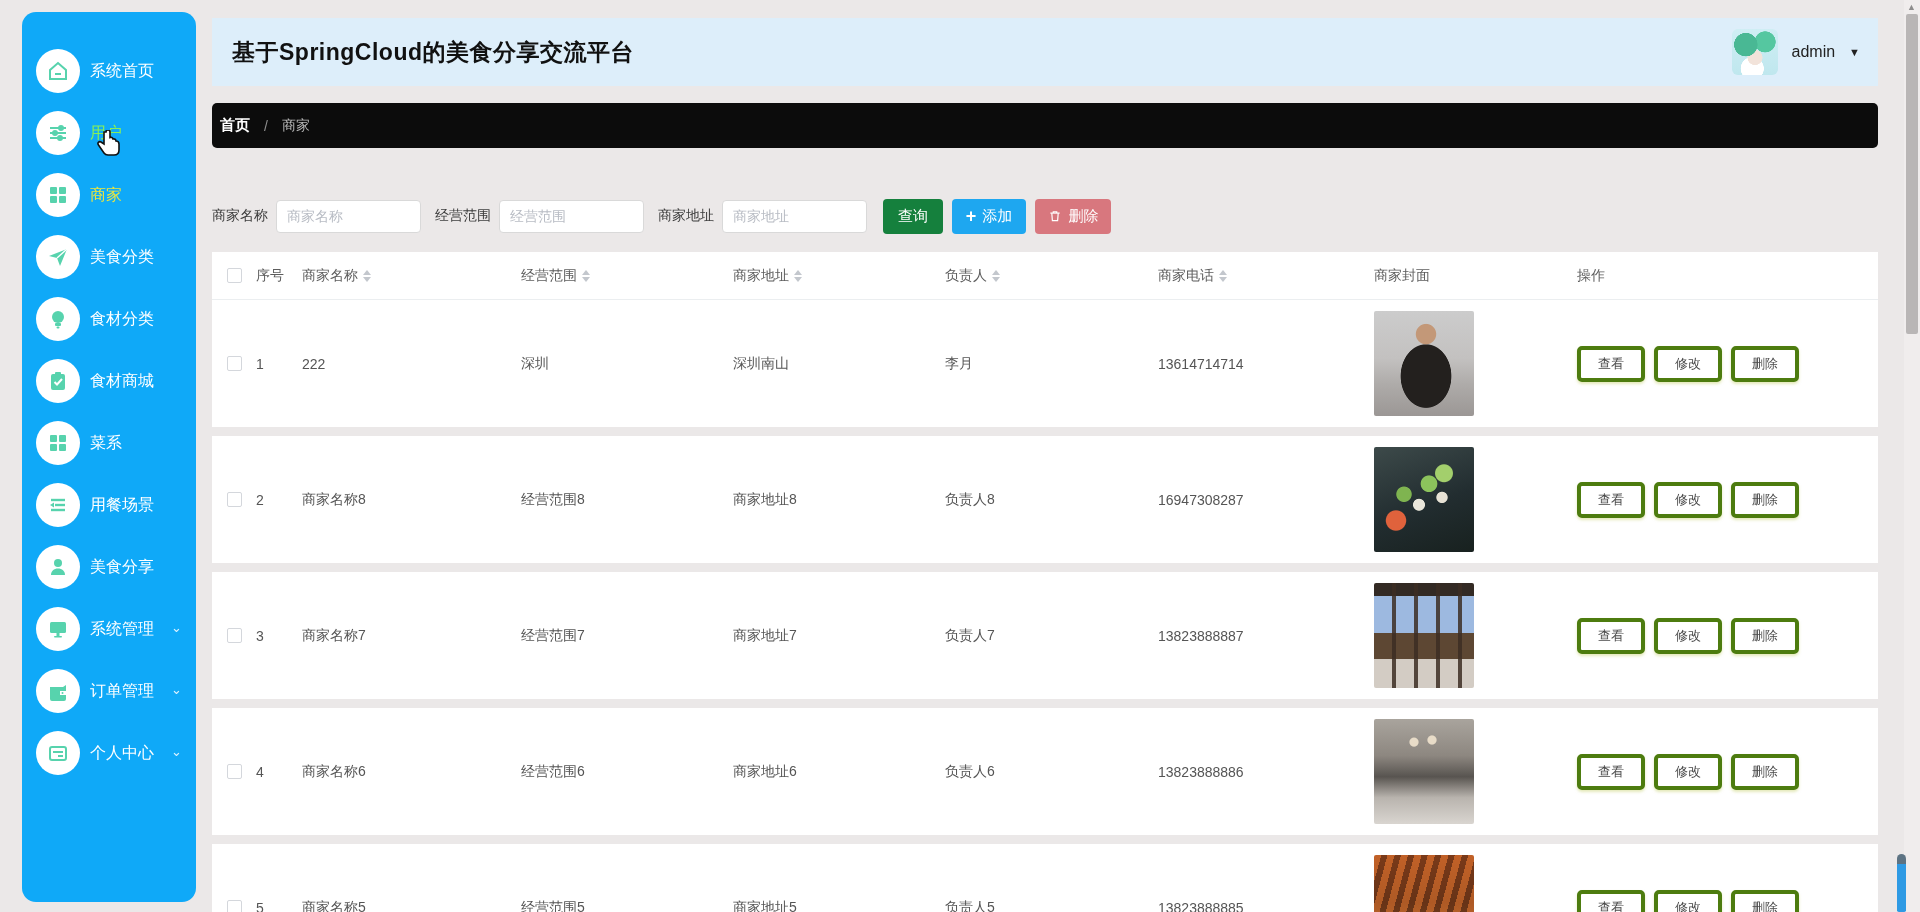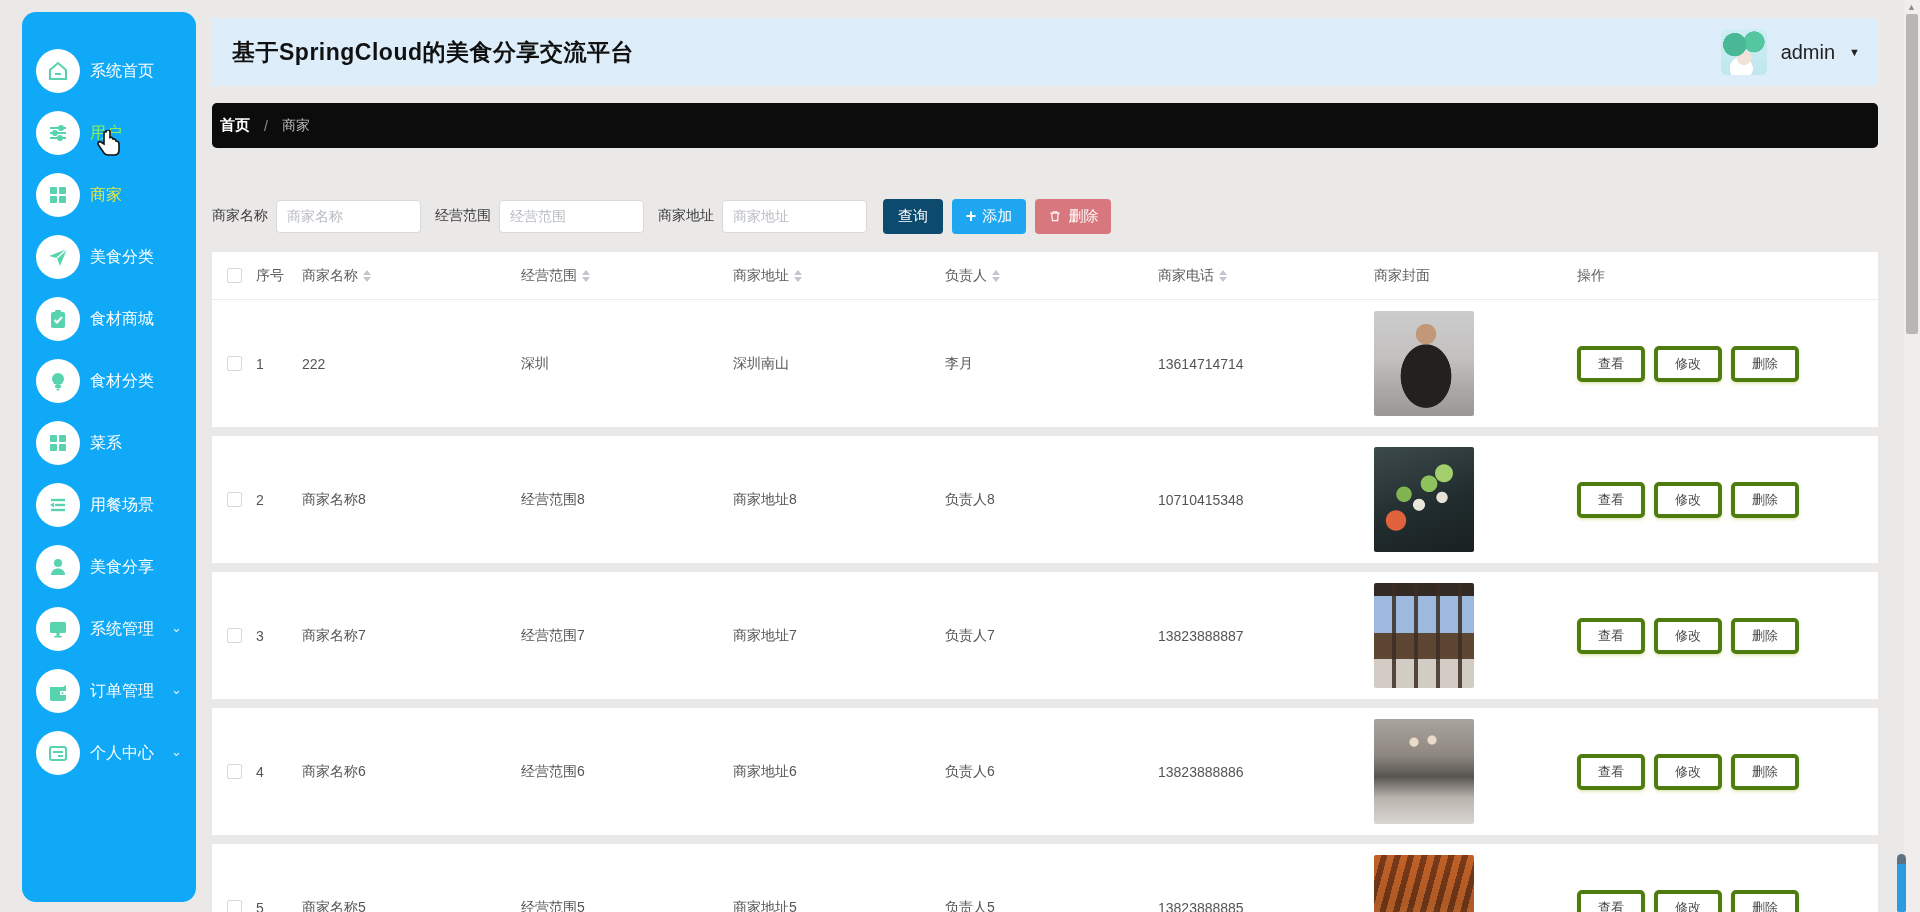--- a/index.html
+++ b/index.html
@@ -37,42 +37,42 @@
   .userbox { position:absolute; right:18px; top:10px; height:48px; display:flex; align-items:center; gap:14px; }
   .avatar {
     width:46px; height:46px; border-radius:6px; overflow:hidden; flex:none;
     background:
       radial-gradient(circle at 30% 34%, #49b894 0 26%, transparent 27%),
       radial-gradient(circle at 72% 28%, #55c7a0 0 22%, transparent 23%),
       radial-gradient(circle at 50% 62%, #f2e3da 0 20%, transparent 21%),
       radial-gradient(circle at 44% 86%, #ffffff 0 24%, transparent 25%),
       linear-gradient(180deg,#cfeef4 0%, #bfe7ee 100%);
   }
-  .username { font-size:20px; color:#222; }
+  .username { font-size:16px; color:#222; }
   .userbox .caret { font-size:11px; color:#222; }
 
   .breadcrumb {
     position:absolute; left:0; top:103px; width:1666px; height:45px;
     background:#0c0c0c; border-radius:5px; display:flex; align-items:center; padding-left:8px;
   }
   .bc-home { color:#ffffff; font-weight:bold; font-size:15px; }
   .bc-sep { color:#8f8f8f; font-size:14px; margin:0 14px; }
   .bc-cur { color:#b9b9b9; font-size:14px; }
 
   
   .filters { position:absolute; left:0; top:197px; height:38px; width:1666px; display:flex; align-items:center; }
   .f-label { font-size:14px; color:#3c3c3c; margin-right:8px; white-space:nowrap; }
   .f-input {
     width:145px; height:33px; background:#fff; border:1px solid #d9d9d9; border-radius:4px;
     font-size:14px; color:#333; padding:0 10px; margin-right:14px; outline:none;
   }
   .f-input::placeholder { color:#b8bcc4; }
   .btn { height:35px; border:none; border-radius:4px; color:#fff; font-size:15px; cursor:pointer;
          display:inline-flex; align-items:center; justify-content:center; font-family:"Liberation Sans",sans-serif; }
-  .btn-query { background:#0c4a6e; width:60px; margin-left:2px; }
+  .btn-query { background:#15803d; width:60px; margin-left:2px; }
   .btn-add { background:#1ea7f0; width:74px; margin-left:9px; gap:6px; }
   .btn-del { background:#d8777e; width:76px; margin-left:9px; gap:7px; }
   .btn svg { width:14px; height:14px; }
   .plus { font-size:18px; font-weight:bold; line-height:1; }
 
   
   .tablewrap { position:absolute; left:0; top:252px; width:1666px; height:660px; background:#ffffff; }
   .thead { display:flex; align-items:center; height:48px; border-bottom:1px solid #ebeef0; }
   .trow { display:flex; align-items:center; height:127px; background:#fff; }
   .rowgap { height:9px; background:#ebe8e8; }
@@ -172,37 +172,37 @@
     <span class="icircle">
       <svg viewBox="0 0 24 24" fill="#57d3ad">
           <path d="M3 11 L21 4 L14 21 L11 13 Z"></path>
           <path d="M11 13 L21 4" stroke="#ffffff" stroke-width="1.4"></path>
         </svg>
     </span>
     <span class="ilabel">美食分类</span>
   </div>
   <div class="side-item">
     <span class="icircle">
+      <svg viewBox="0 0 24 24" fill="#57d3ad">
+          <circle cx="12" cy="10" r="6"></circle>
+          <rect x="9" y="16" width="6" height="3" rx="1"></rect>
+          <rect x="10.5" y="19.5" width="3" height="2" rx="1"></rect>
+        </svg>
+    </span>
+    <span class="ilabel">食材分类</span>
+  </div>
+  <div class="side-item">
+    <span class="icircle">
       <svg viewBox="0 0 24 24">
           <rect x="5" y="5" width="14" height="16" rx="2" fill="#57d3ad"></rect>
           <rect x="9" y="3" width="6" height="4" rx="1" fill="#57d3ad"></rect>
           <path d="M8.5 13 l2.5 2.5 L16 10" stroke="#ffffff" stroke-width="2" fill="none"></path>
         </svg>
     </span>
     <span class="ilabel">食材商城</span>
-  </div>
-  <div class="side-item">
-    <span class="icircle">
-      <svg viewBox="0 0 24 24" fill="#57d3ad">
-          <circle cx="12" cy="10" r="6"></circle>
-          <rect x="9" y="16" width="6" height="3" rx="1"></rect>
-          <rect x="10.5" y="19.5" width="3" height="2" rx="1"></rect>
-        </svg>
-    </span>
-    <span class="ilabel">食材分类</span>
   </div>
   <div class="side-item">
     <span class="icircle">
       <svg viewBox="0 0 24 24" fill="#57d3ad">
           <rect x="4" y="4" width="7" height="7" rx="1"></rect>
           <rect x="13" y="4" width="7" height="7" rx="1"></rect>
           <rect x="4" y="13" width="7" height="7" rx="1"></rect>
           <rect x="13" y="13" width="7" height="7" rx="1"></rect>
         </svg>
     </span>
@@ -378,21 +378,21 @@
 
     <div class="trow">
       <div class="c-cb">
           <div class="checkbox"></div>
         </div>
       <div class="c-idx td">2</div>
       <div class="c-name td">商家名称8</div>
       <div class="c-scope td">经营范围8</div>
       <div class="c-addr td">商家地址8</div>
       <div class="c-mgr td">负责人8</div>
-      <div class="c-phone td">10710415348</div>
+      <div class="c-phone td">16947308287</div>
       <div class="c-cover">
           <div class="cover cover-2"></div>
         </div>
       <div class="c-ops">
           <div class="ops">
         <button class="opbtn">查看</button>
         <button class="opbtn">修改</button>
         <button class="opbtn">删除</button>
       </div>
         </div>

